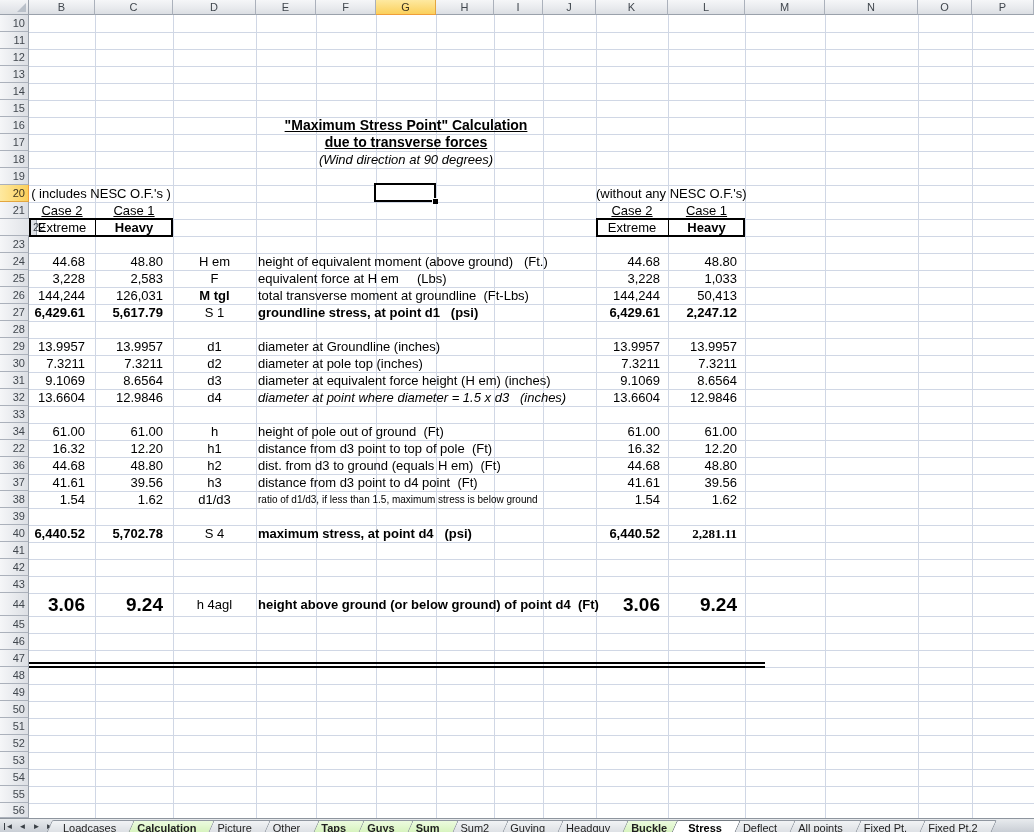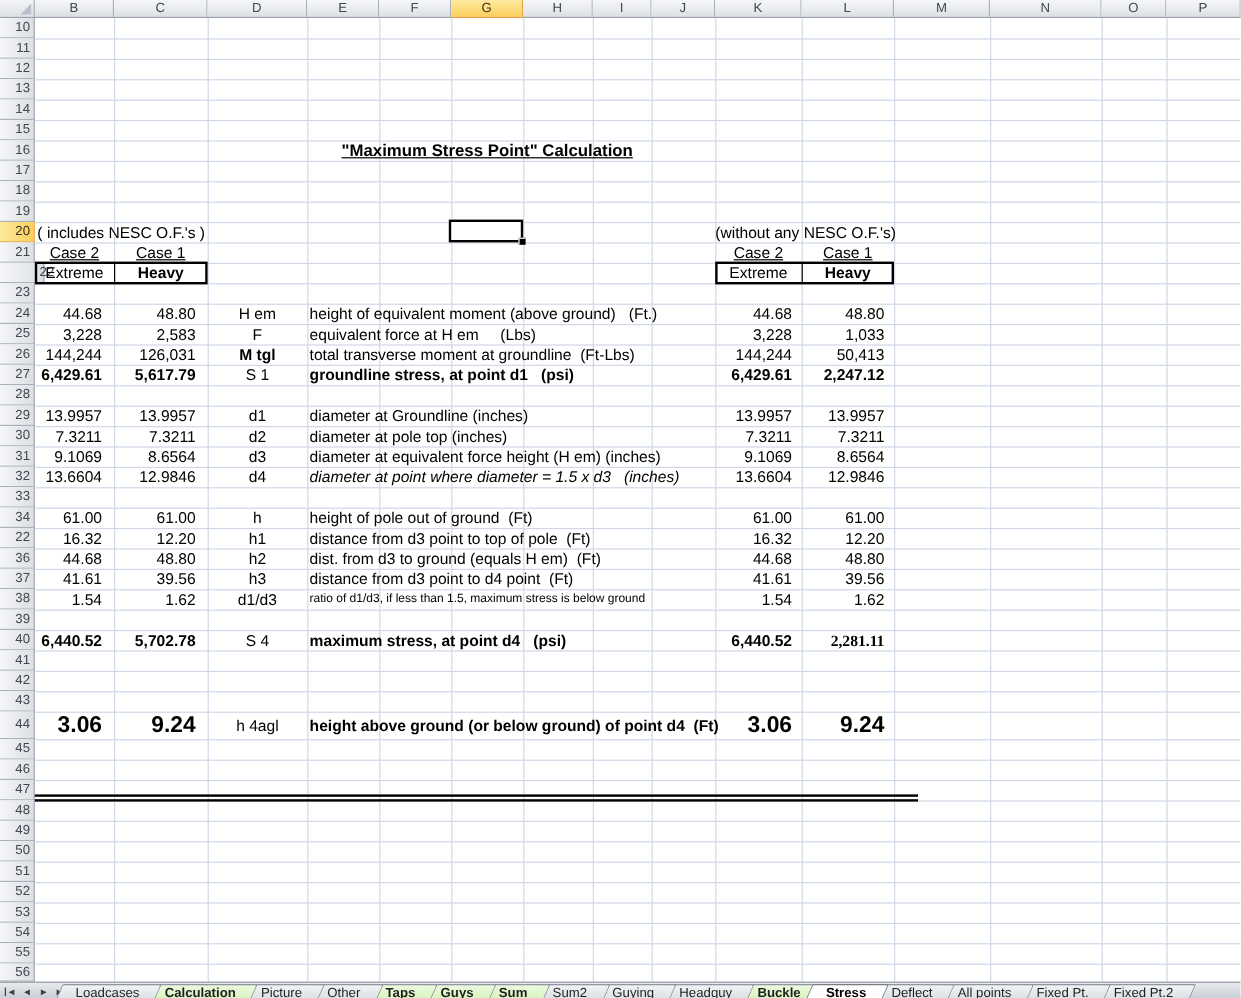--- a/index.html
+++ b/index.html
@@ -288,20 +288,22 @@
       <div class="cell b" style="left: 258px; top: 525px; height: 17px; line-height: 17px;">maximum stress, at point d4   (psi)</div>
       <div class="cell num big" style="left: 29px; top: 593px; width: 56px; height: 23px; line-height: 23px;">3.06</div>
       <div class="cell num big" style="left: 95px; top: 593px; width: 68px; height: 23px; line-height: 23px;">9.24</div>
       <div class="cell num big" style="left: 596px; top: 593px; width: 64px; height: 23px; line-height: 23px;">3.06</div>
       <div class="cell num big" style="left: 668px; top: 593px; width: 69px; height: 23px; line-height: 23px;">9.24</div>
       <div class="cell ctr" style="left: 173px; top: 593px; width: 83px; height: 23px; line-height: 23px;">h 4agl</div>
       <div class="cell b" style="left: 258px; top: 593px; height: 23px; line-height: 23px;">height above ground (or below ground) of point d4  (Ft)</div>
     </div>
 
   <div class="cell ctr b uline" style="left:173px;top:117px;width:466px;height:17px;line-height:17px;font-size:14px;">"Maximum Stress Point" Calculation</div>
+  <div class="cell ctr b uline" style="left:173px;top:134px;width:466px;height:17px;line-height:17px;font-size:14px;">due to transverse forces</div>
+  <div class="cell ctr ital" style="left:173px;top:151px;width:466px;height:17px;line-height:17px;font-size:13px;">(Wind direction at 90 degrees)</div>
 
   <div class="cell ctr" style="left:29px;top:185px;width:144px;height:17px;line-height:17px;">( includes NESC O.F.'s )</div>
   <div class="cell ctr" style="left:596px;top:185px;width:149px;height:17px;line-height:17px;">(without any NESC O.F.'s)</div>
 
   <div class="cell ctr uline" style="left:29px;top:202px;width:66px;height:17px;line-height:17px;">Case 2</div>
   <div class="cell ctr uline" style="left:95px;top:202px;width:78px;height:17px;line-height:17px;">Case 1</div>
   <div class="cell ctr uline" style="left:596px;top:202px;width:72px;height:17px;line-height:17px;">Case 2</div>
   <div class="cell ctr uline" style="left:668px;top:202px;width:77px;height:17px;line-height:17px;">Case 1</div>
 
   <div class="cell ctr" style="left:29px;top:219px;width:66px;height:17px;line-height:17px;">Extreme</div>

